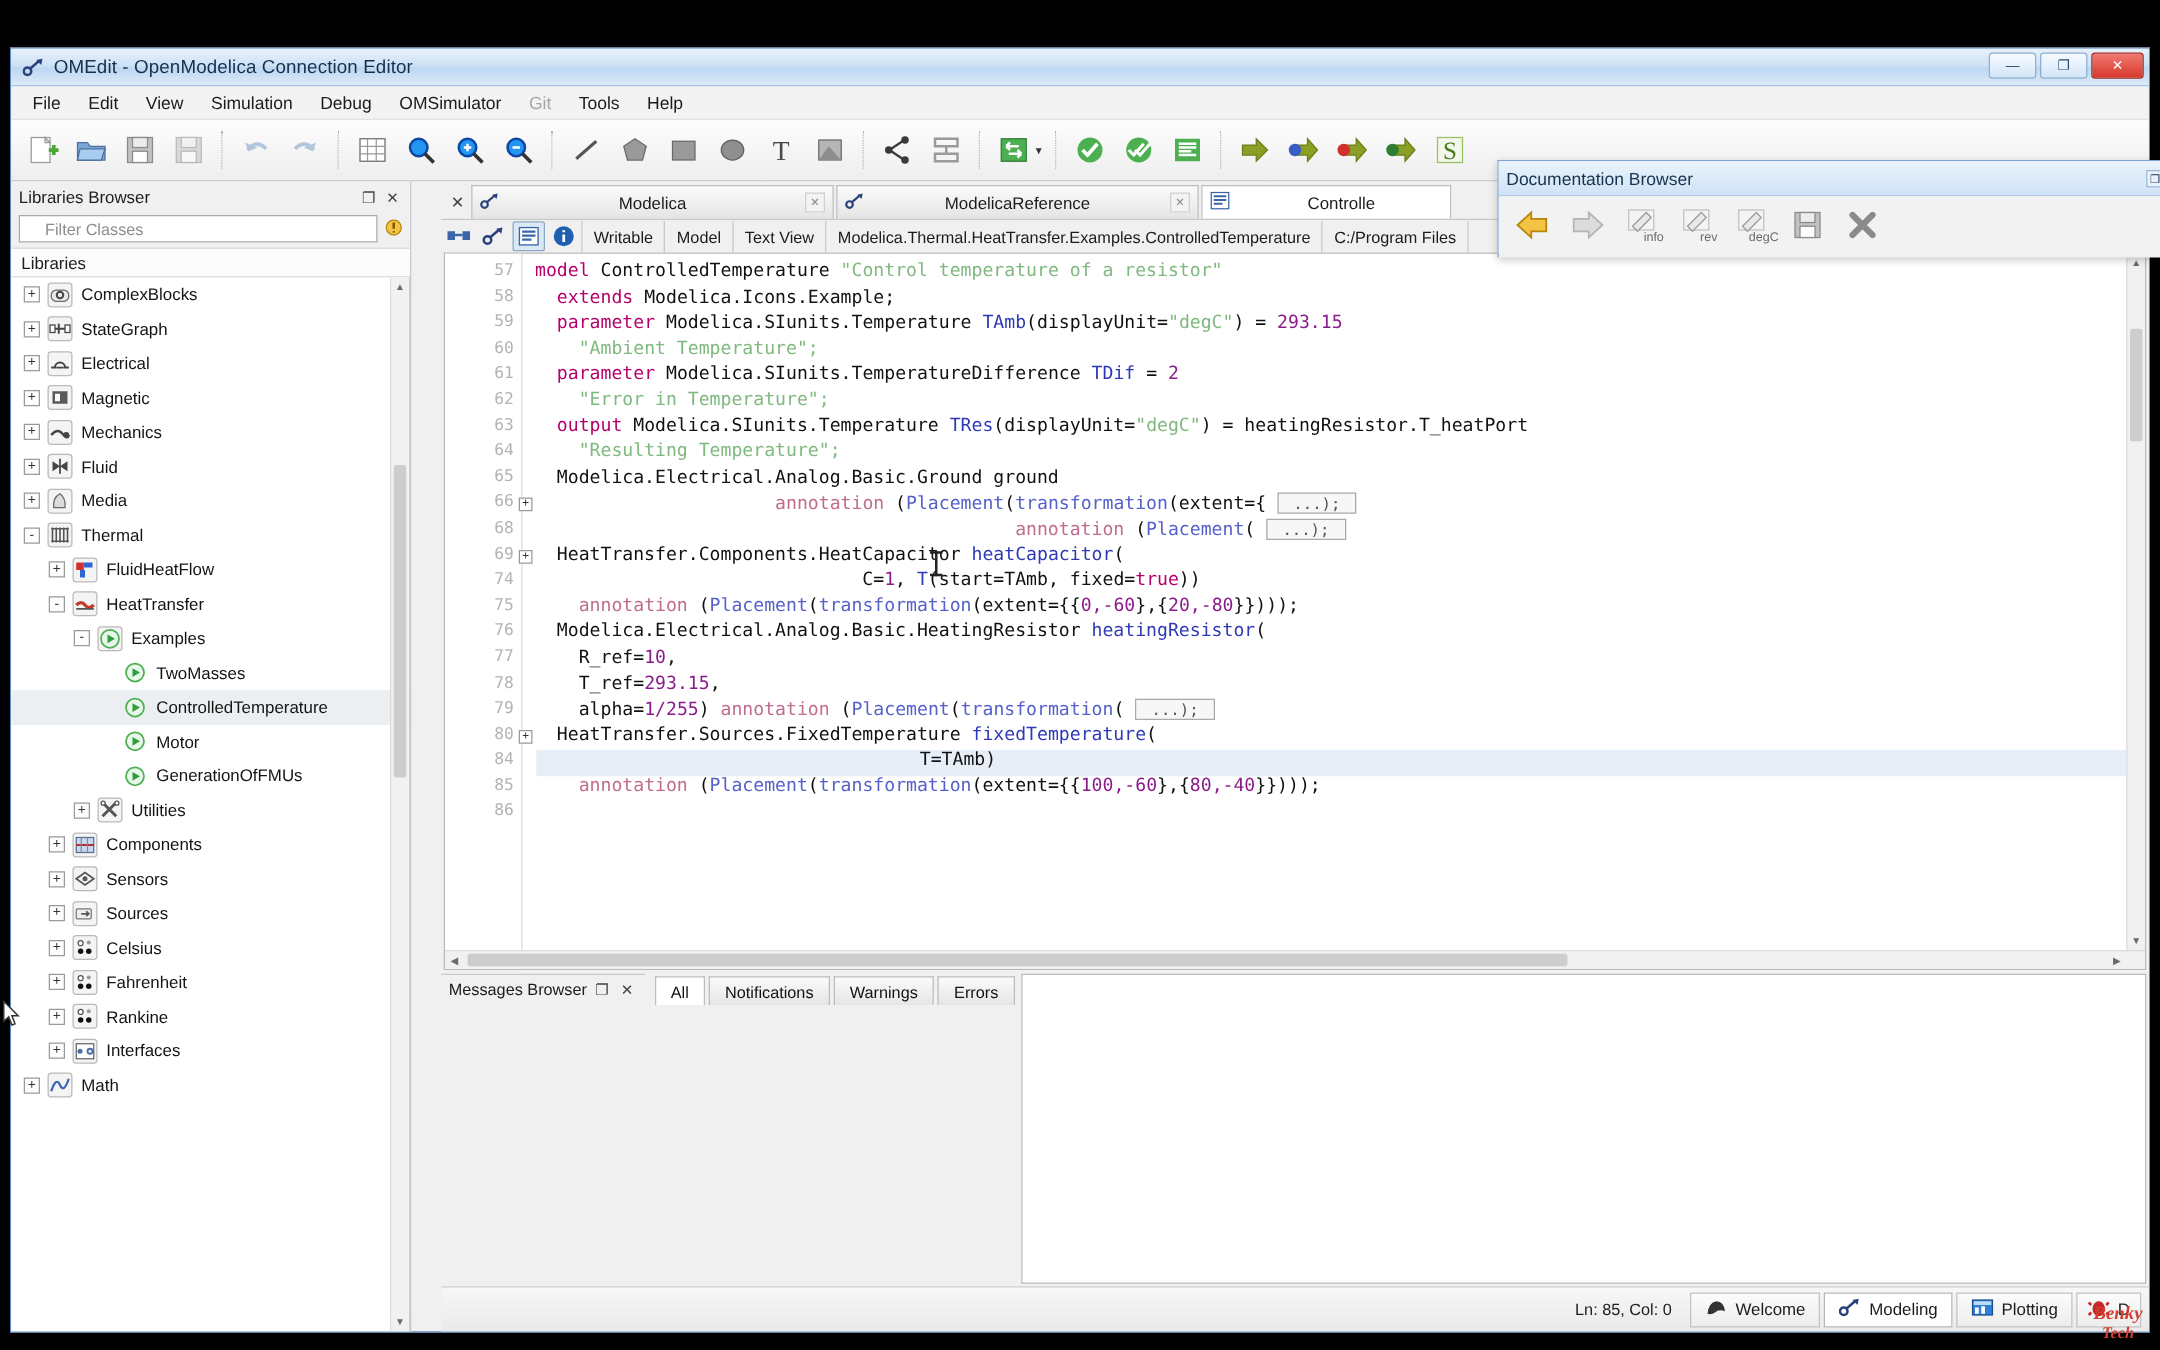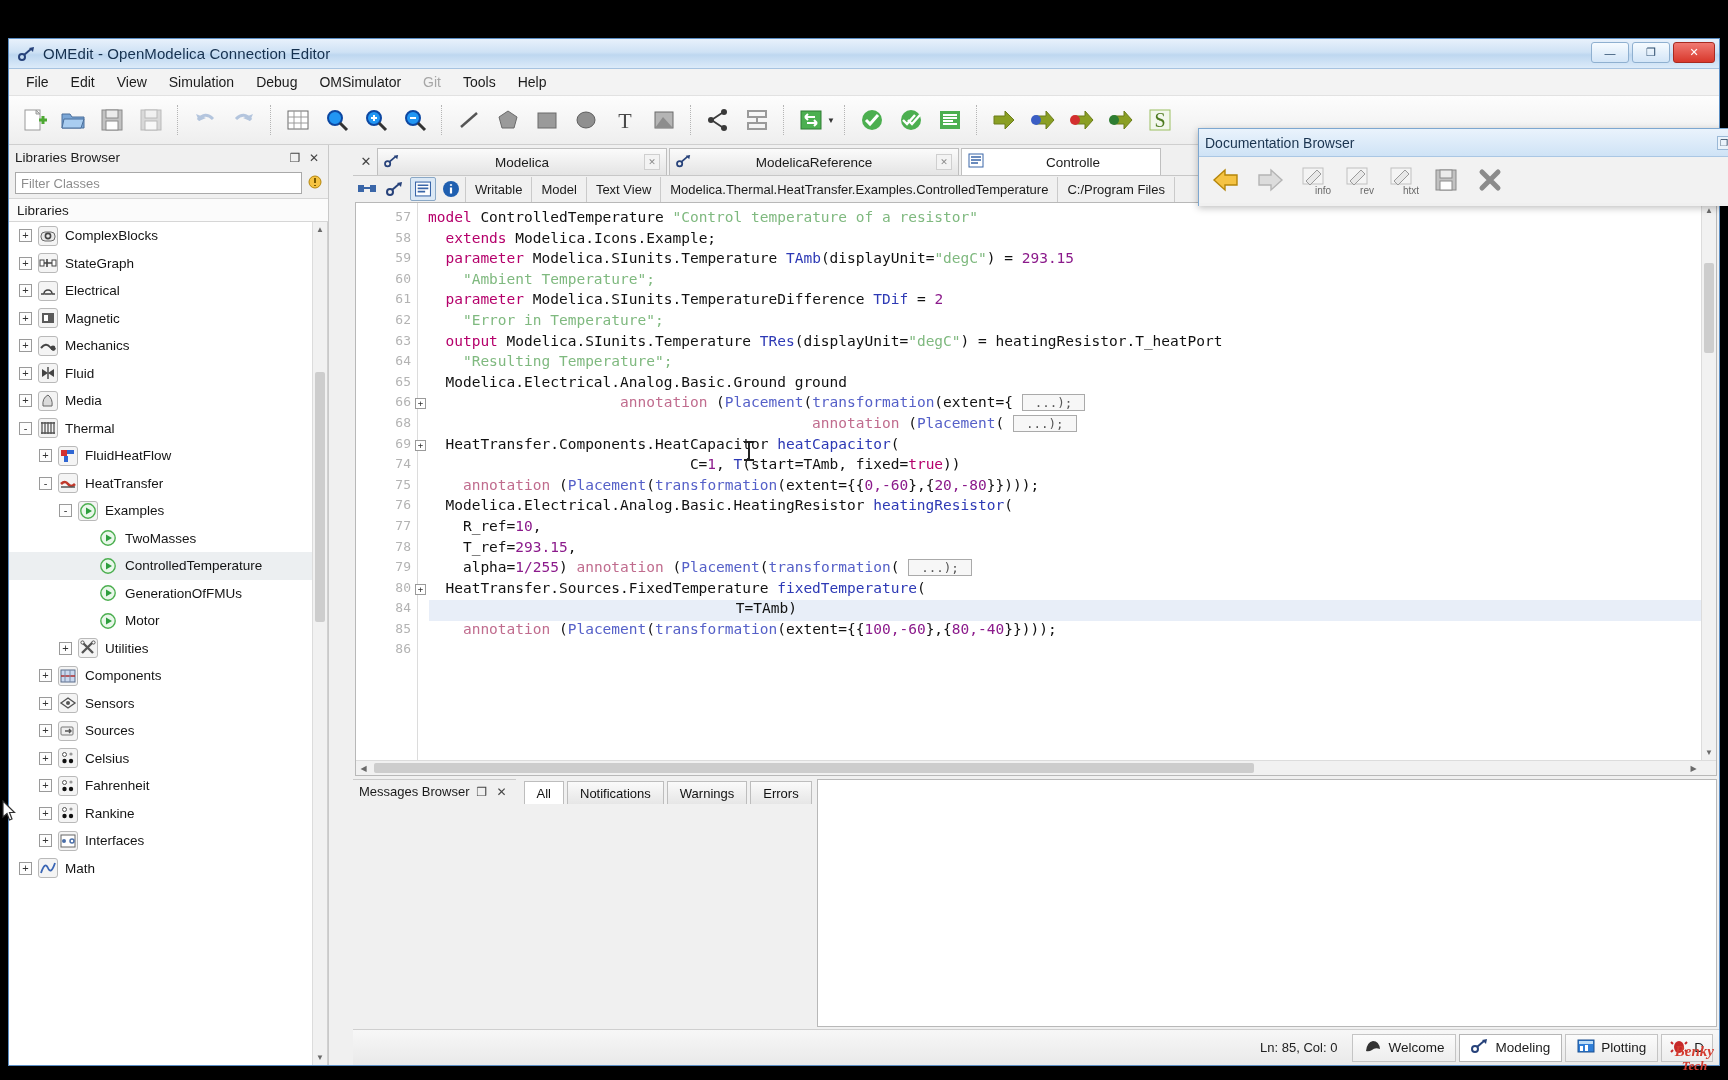--- a/index.html
+++ b/index.html
@@ -67,21 +67,21 @@
   #libdock { width:320px; min-width:320px; display:flex; flex-direction:column; background:#f0f0f0; border-right:1px solid #c9c9c9;}
   .dock-title {
     height:25px; display:flex; align-items:center; padding:0 6px;
     background:#f0f0f0; font-size:13.5px; color:#1d1d1d;
   }
   .dock-title .t { flex:1; }
   .dock-title .dbtn { width:16px; height:16px; display:flex; align-items:center; justify-content:center; font-size:12px; color:#444; margin-left:3px;}
   .filterrow { display:flex; align-items:center; padding:2px 4px 4px 6px; gap:4px;}
   .filterbox {
     flex:1; height:22px; border:1px solid #a9a9a9; background:#fff;
-    display:flex; align-items:center; padding:0 5px; font-size:13px; color:#8e8e8e;
+    display:flex; align-items:center; padding:0 20px; font-size:13px; color:#8e8e8e;
   }
   .libhdr {
     height:24px; background:#fbfbfb; border-top:1px solid #d6d6d6; border-bottom:1px solid #d6d6d6;
     display:flex; align-items:center; padding-left:8px; font-size:13.5px; color:#1d1d1d;
   }
   #libtree { flex:1; background:#fff; overflow:hidden; position:relative; border-right:1px solid #d0d0d0;}
   .tnode { height:27.5px; display:flex; align-items:center; font-size:13.5px; color:#141414; padding-right:4px;}
   .tnode.sel { background:#eceff1; }
   .exp {
     width:13px; height:13px; border:1px solid #9a9a9a; background:#fdfdfd;
@@ -570,31 +570,31 @@
                 <span>ControlledTemperature</span>
               </div>
               <div class="tnode" style="padding-left: 70px;">
                 <span class="exp none"></span>
                 <span class="nicon plain">
                   <svg width="18" height="18" viewBox="0 0 18 18">
                     <circle cx="9" cy="9" r="7.2" fill="#e9f7ea" stroke="#4caf50" stroke-width="1.4"></circle>
                     <path d="M7 5.5 L13 9 L7 12.5 Z" fill="#2e9e3e"></path>
                   </svg>
                 </span>
-                <span>GenerationOfFMUs</span>
+                <span>Motor</span>
               </div>
               <div class="tnode" style="padding-left: 70px;">
                 <span class="exp none"></span>
                 <span class="nicon plain">
                   <svg width="18" height="18" viewBox="0 0 18 18">
                     <circle cx="9" cy="9" r="7.2" fill="#e9f7ea" stroke="#4caf50" stroke-width="1.4"></circle>
                     <path d="M7 5.5 L13 9 L7 12.5 Z" fill="#2e9e3e"></path>
                   </svg>
                 </span>
-                <span>Motor</span>
+                <span>GenerationOfFMUs</span>
               </div>
               <div class="tnode" style="padding-left: 50px;">
                 <span class="exp">+</span>
                 <span class="nicon">
                   <svg width="18" height="18" viewBox="0 0 18 18">
                     <path d="M3 3 L14 14 M14 3 L3 14" stroke="#555" stroke-width="2.4"></path>
                     <circle cx="3.5" cy="3.5" r="1.6" fill="#fff" stroke="#555"></circle>
                     <circle cx="14.5" cy="3.5" r="1.6" fill="#fff" stroke="#555"></circle>
                   </svg>
                 </span>
@@ -918,21 +918,21 @@
             <rect x="3" y="3" width="20" height="16" fill="#f4f4f4" stroke="#c0c0c0"></rect>
             <path d="M6 16 L17 5 l4 4 L10 20 Z" fill="#e8e8e8" stroke="#9a9a9a"></path>
           </svg>
         <span class="dwlbl">rev</span>
       </div>
       <div class="dwbtn">
         <svg width="28" height="24" viewBox="0 0 28 24">
             <rect x="3" y="3" width="20" height="16" fill="#f4f4f4" stroke="#c0c0c0"></rect>
             <path d="M6 16 L17 5 l4 4 L10 20 Z" fill="#e8e8e8" stroke="#9a9a9a"></path>
           </svg>
-        <span class="dwlbl">htxt</span>
+        <span class="dwlbl">degC</span>
       </div>
       <div class="dwbtn">
         <svg width="26" height="24" viewBox="0 0 26 24">
             <rect x="3" y="2" width="20" height="20" fill="#c2c2c2" stroke="#8a8a8a"></rect>
             <rect x="7" y="2" width="12" height="8" fill="#ececec" stroke="#8a8a8a"></rect>
             <rect x="7" y="13" width="12" height="9" fill="#fdfdfd" stroke="#8a8a8a"></rect>
           </svg>
       </div>
       <div class="dwbtn">
         <svg width="26" height="24" viewBox="0 0 26 24">

